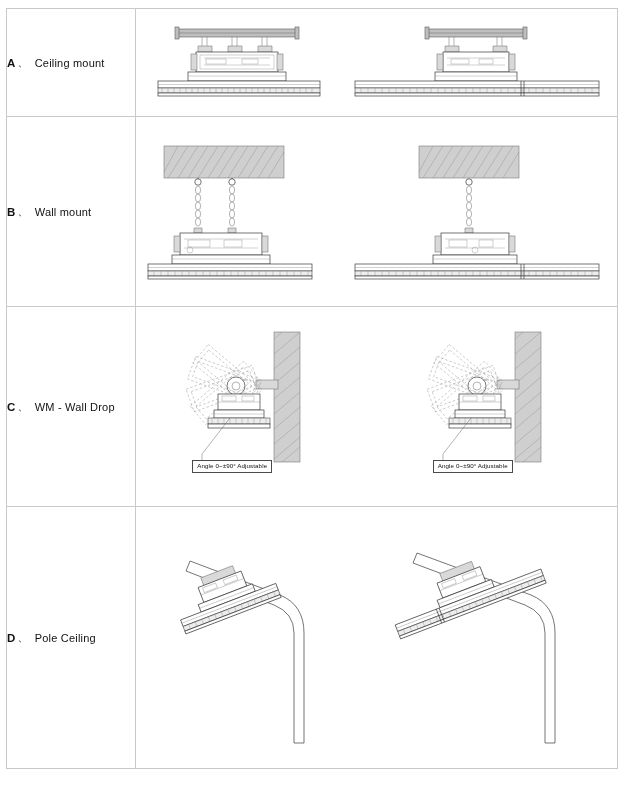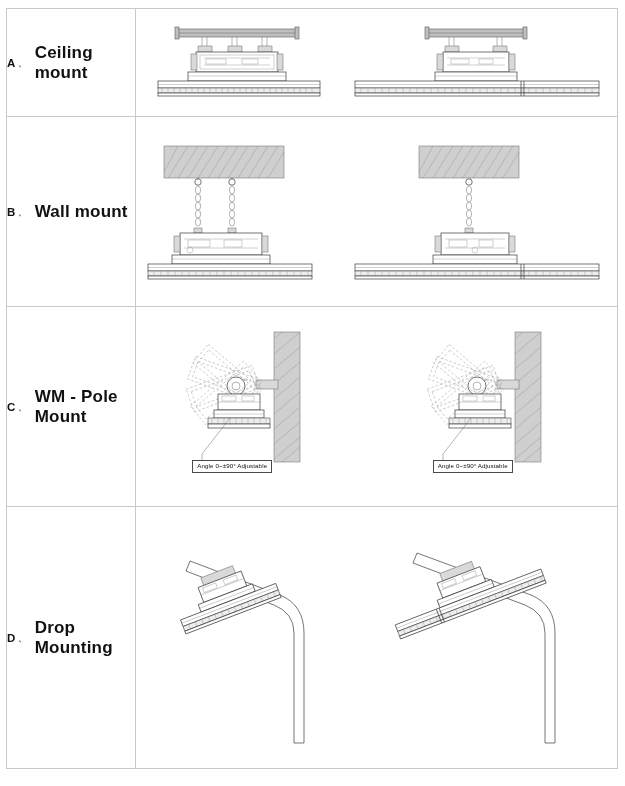--- a/index.html
+++ b/index.html
@@ -46,22 +46,21 @@
   }
   .label-letter {
     font-weight: bold;
     font-size: 11.5px;
   }
   .label-sep {
     font-size: 11px;
     padding-right: 4px;
   }
   .label-text {
-    font-size: 17px;
-    font-weight: bold;
+    font-size: 11px;
   }
   td.fig-cell {
     position: relative;
   }
   .fig-wrap {
     position: relative;
     width: 100%;
     height: 100%;
     display: flex;
     align-items: center;
@@ -455,21 +454,21 @@
 
           </div>
         </td>
       </tr>
 
       <tr class="row-c">
         <td class="label-cell">
           <div class="label-inner">
             <span class="label-letter">C</span>
             <span class="label-sep">、</span>
-            <span class="label-text">WM - Pole Mount</span>
+            <span class="label-text">WM - Wall Drop</span>
           </div>
         </td>
         <td class="fig-cell">
           <div class="fig-wrap">
 
             <div class="fig">
               <svg width="200" height="185" viewBox="0 0 200 185">
 
                 <rect x="118" y="18" width="26" height="130" class="hatch-fill"></rect>
                 <g class="ln-thin2">
@@ -606,21 +605,21 @@
 
           </div>
         </td>
       </tr>
 
       <tr class="row-d">
         <td class="label-cell">
           <div class="label-inner">
             <span class="label-letter">D</span>
             <span class="label-sep">、</span>
-            <span class="label-text">Drop Mounting</span>
+            <span class="label-text">Pole Ceiling</span>
           </div>
         </td>
         <td class="fig-cell">
           <div class="fig-wrap">
 
             <div class="fig">
               <svg width="200" height="250" viewBox="0 0 200 250">
 
                 <path d="M148 230 L148 120 Q148 100 128 92 L40 58" class="ln" stroke-width="1" fill="none"></path>
                 <path d="M158 230 L158 120 Q158 92 134 82 L44 48" class="ln" stroke-width="1" fill="none"></path>

